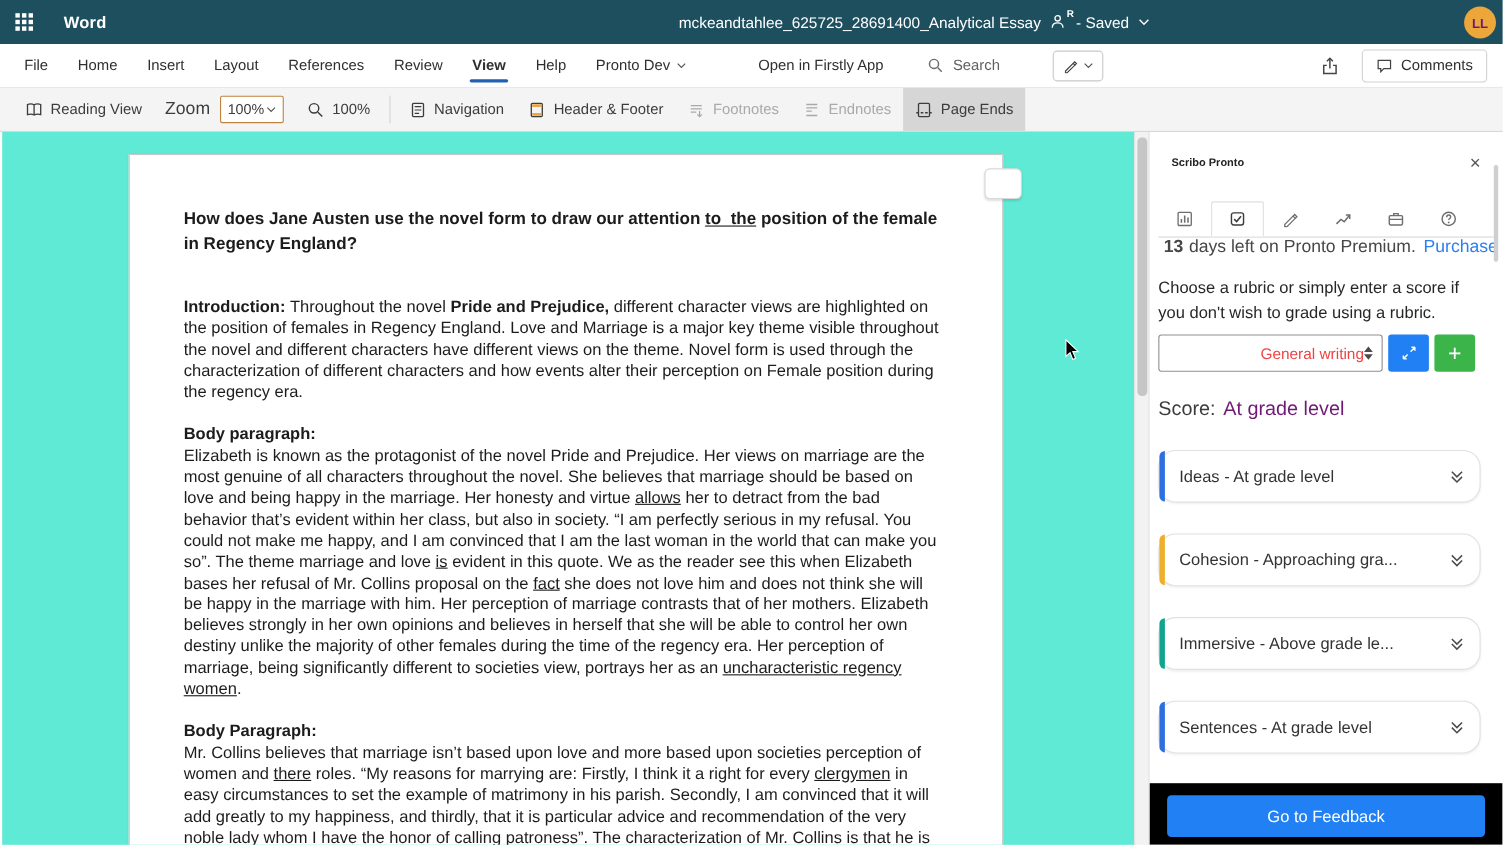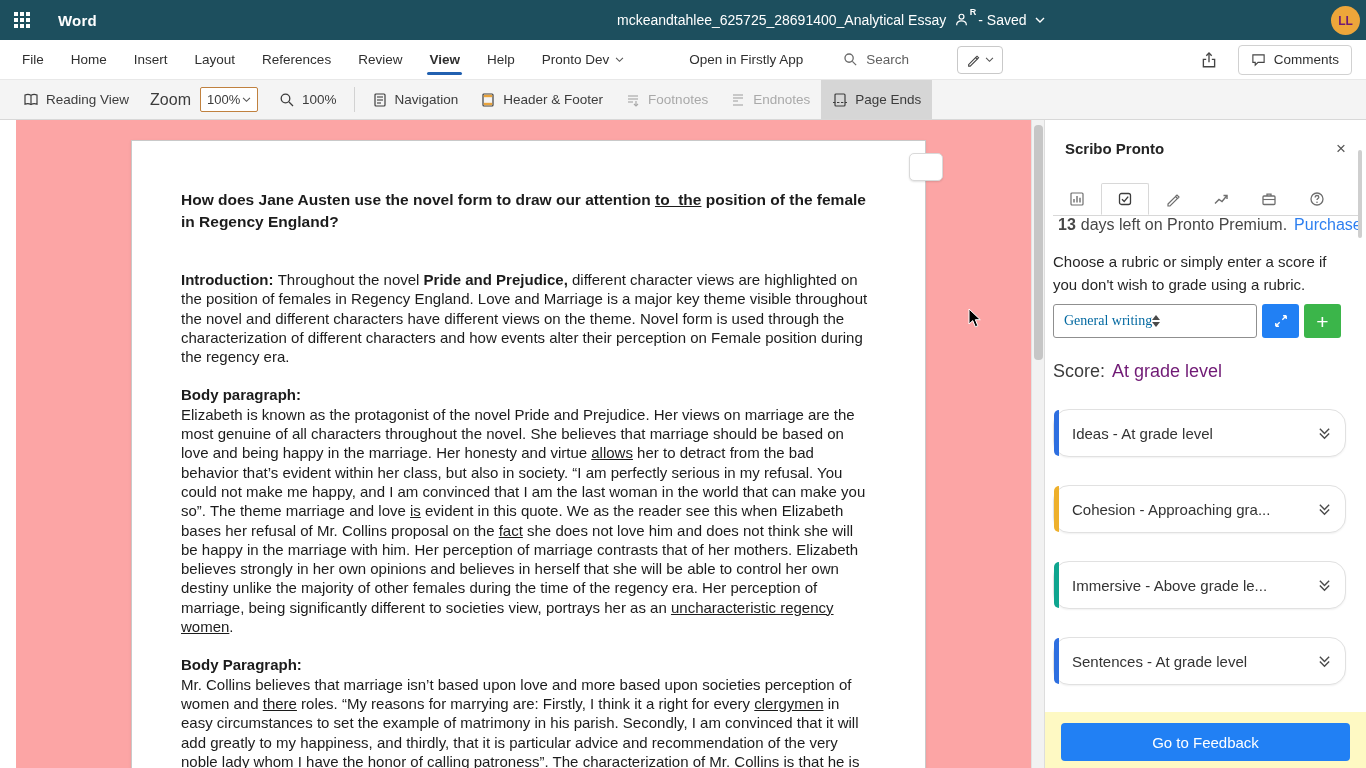--- a/index.html
+++ b/index.html
@@ -33,63 +33,63 @@
   .ribbon { position:absolute; left:0; top:80px; width:1366px; height:40px; background:#f4f4f4; border-bottom:1px solid #d8d8d8; display:flex; align-items:center; padding-left:12px; color:#3c3c3c; }
   .ritem { height:100%; display:flex; align-items:center; gap:7px; padding:0 11px; font-size:13.5px; cursor:pointer; white-space:nowrap; color:#3c3c3c; }
   .ritem.disabled { color:#a9a9a9; cursor:default; }
   .ritem.active { background:#d6d6d6; }
   .zoomgrp { display:flex; align-items:center; height:100%; padding:0 10px; gap:9px; }
   .zoom-select { width:58px; height:25px; border:1px solid #c0813f; border-radius:2px; background:#fff; display:flex; align-items:center; justify-content:space-between; padding:0 6px; font-size:13px; cursor:pointer; }
   .rdivider { width:1px; height:25px; background:#d2d2d2; margin:0 6px; }
 
   
   .workspace { position:absolute; left:0; top:120px; width:1366px; height:648px; }
-  .doc-area { position:absolute; left:16px; top:0; width:1031px; height:648px; background:#fca5a5; overflow:hidden; }
+  .doc-area { position:absolute; left:2px; top:0; width:1031px; height:648px; background:#5eead4; overflow:hidden; }
   .page { position:absolute; left:115px; top:20px; width:795px; height:700px; background:#fff; border:1px solid #c9c9c9; box-shadow:0 1px 3px rgba(0,0,0,.08); }
   .doc-body { padding:48px 53px 0 49px; font-size:15px; line-height:19.3px; color:#1c1c1c; }
   .para.doc-title { font-weight:700; font-size:15.5px; line-height:21.5px; margin:0 0 38px; }
   .para.body { margin:0 0 19px; }
   .para.heading { margin:0; }
   .para.last { margin:0; }
   .b { font-weight:700; }
   .u { text-decoration:underline; }
   .collapsed-note { position:absolute; left:893px; top:33px; width:34px; height:28px; background:#fff; border:1px solid #d9d9d9; border-radius:5px; box-shadow:0 1px 2px rgba(0,0,0,.12); cursor:pointer; }
 
   .v-scrollbar { position:absolute; left:1031px; top:0; width:13px; height:648px; background:#f2f2f2; border-left:1px solid #e2e2e2; }
   .v-thumb { position:absolute; left:2px; top:5px; width:9px; height:235px; background:#c6c6c6; border-radius:4px; cursor:grab; }
 
   
   .sidebar { position:absolute; left:1044px; top:0; width:322px; height:648px; background:#fff; border-left:1px solid #ddd; overflow:hidden; }
   .sb-header { padding:20px 20px 0; display:flex; justify-content:space-between; align-items:center; }
-  .sb-title { font-size:15px; font-weight:700; color:#242424; }
+  .sb-title { font-size:10px; font-weight:700; color:#242424; }
   .sb-close { font-size:17px; color:#555; cursor:pointer; line-height:1; }
   .sb-tabs { margin:26px 8px 0; display:flex; border-bottom:1px solid #d8d8d8; }
   .sb-tab { width:48px; height:32px; display:flex; align-items:center; justify-content:center; cursor:pointer; color:#6e6e6e; }
   .sb-tab.active { border:1px solid #d8d8d8; border-bottom:1px solid #fff; margin-bottom:-1px; background:#fff; border-radius:2px 2px 0 0; color:#3c3c3c; }
   .sb-content { padding:0 20px 0 8px; }
   .sb-section { margin:24px 0 8px; font-size:15px; color:#2c2c2c; letter-spacing:.3px; }
   .trial-row { display:flex; align-items:center; gap:5px; font-size:16px; color:#474747; margin-bottom:16px; white-space:nowrap; }
   .trial-days { font-weight:700; }
   .purchase { color:#2d7ff0; cursor:pointer; text-decoration:none; margin-left:2px; }
   .rubric-help { font-size:15px; line-height:23px; color:#262626; margin-bottom:8px; }
   .rubric-row { display:flex; align-items:center; gap:5px; margin-bottom:23px; }
-  .rubric-select { width:204px; height:34px; border:1px solid #8f8f8f; border-radius:3px; background:#fff; display:flex; align-items:center; justify-content:flex-start; padding:0 8px 0 10px; font-size:14px; color:#0369a1; cursor:pointer;font-family:Liberation Serif, serif; }
+  .rubric-select { width:204px; height:34px; border:1px solid #8f8f8f; border-radius:3px; background:#fff; display:flex; align-items:center; justify-content:flex-end; padding:0 8px 0 10px; font-size:14px; color:#ef4444; cursor:pointer; }
   .spinner { display:flex; flex-direction:column; align-items:center; gap:2px; }
   .spinner .up { width:0; height:0; border-left:4px solid transparent; border-right:4px solid transparent; border-bottom:5px solid #4a4a4a; }
   .spinner .down { width:0; height:0; border-left:4px solid transparent; border-right:4px solid transparent; border-top:5px solid #4a4a4a; }
   .btn-sq { width:37px; height:34px; border-radius:3px; display:flex; align-items:center; justify-content:center; color:#fff; cursor:pointer; }
   .btn-sq.plus span { font-size:21px; line-height:1; font-weight:400; }
   .score-row { margin:0 0 27px; font-size:18px; color:#3c3c3c; }
   .score-value { margin-left:7px; cursor:pointer; }
   .card { position:relative; height:48px; border:1px solid #e1e1e1; border-radius:16px; background:#fff; box-shadow:0 1px 2px rgba(0,0,0,.06); margin-bottom:28px; display:flex; align-items:center; padding:0 40px 0 18px; cursor:pointer; }
   .card .accent { position:absolute; left:0; top:0; bottom:0; width:5px; border-radius:5px 0 0 5px; }
   .card-label { font-size:15px; color:#333; white-space:nowrap; overflow:hidden; }
   .card .chev { position:absolute; right:13px; top:17px; }
   .sb-scroll { position:absolute; right:4px; top:30px; width:4px; height:88px; background:#cfcfcf; border-radius:2px; }
-  .sb-footer { position:absolute; left:0; right:0; bottom:0; height:56px; background:#fef9c3; padding:11px 16px 0; z-index:5; }
+  .sb-footer { position:absolute; left:0; right:0; bottom:0; height:56px; background:#000000; padding:11px 16px 0; z-index:5; }
   .feedback-btn { width:100%; height:38px; border-radius:4px; color:#fff; font-size:15px; display:flex; align-items:center; justify-content:center; cursor:pointer; }
   .privacy { margin-top:6px; text-align:center; font-size:13px; color:#2d7ff0; text-decoration:underline; cursor:pointer; }
 
   .cursor { position:absolute; left:968px; top:308px; z-index:60; }
 </style>
 </head>
 <body>
 
 <header class="titlebar" style="background: rgb(29, 79, 94);">
   <div class="waffle">

